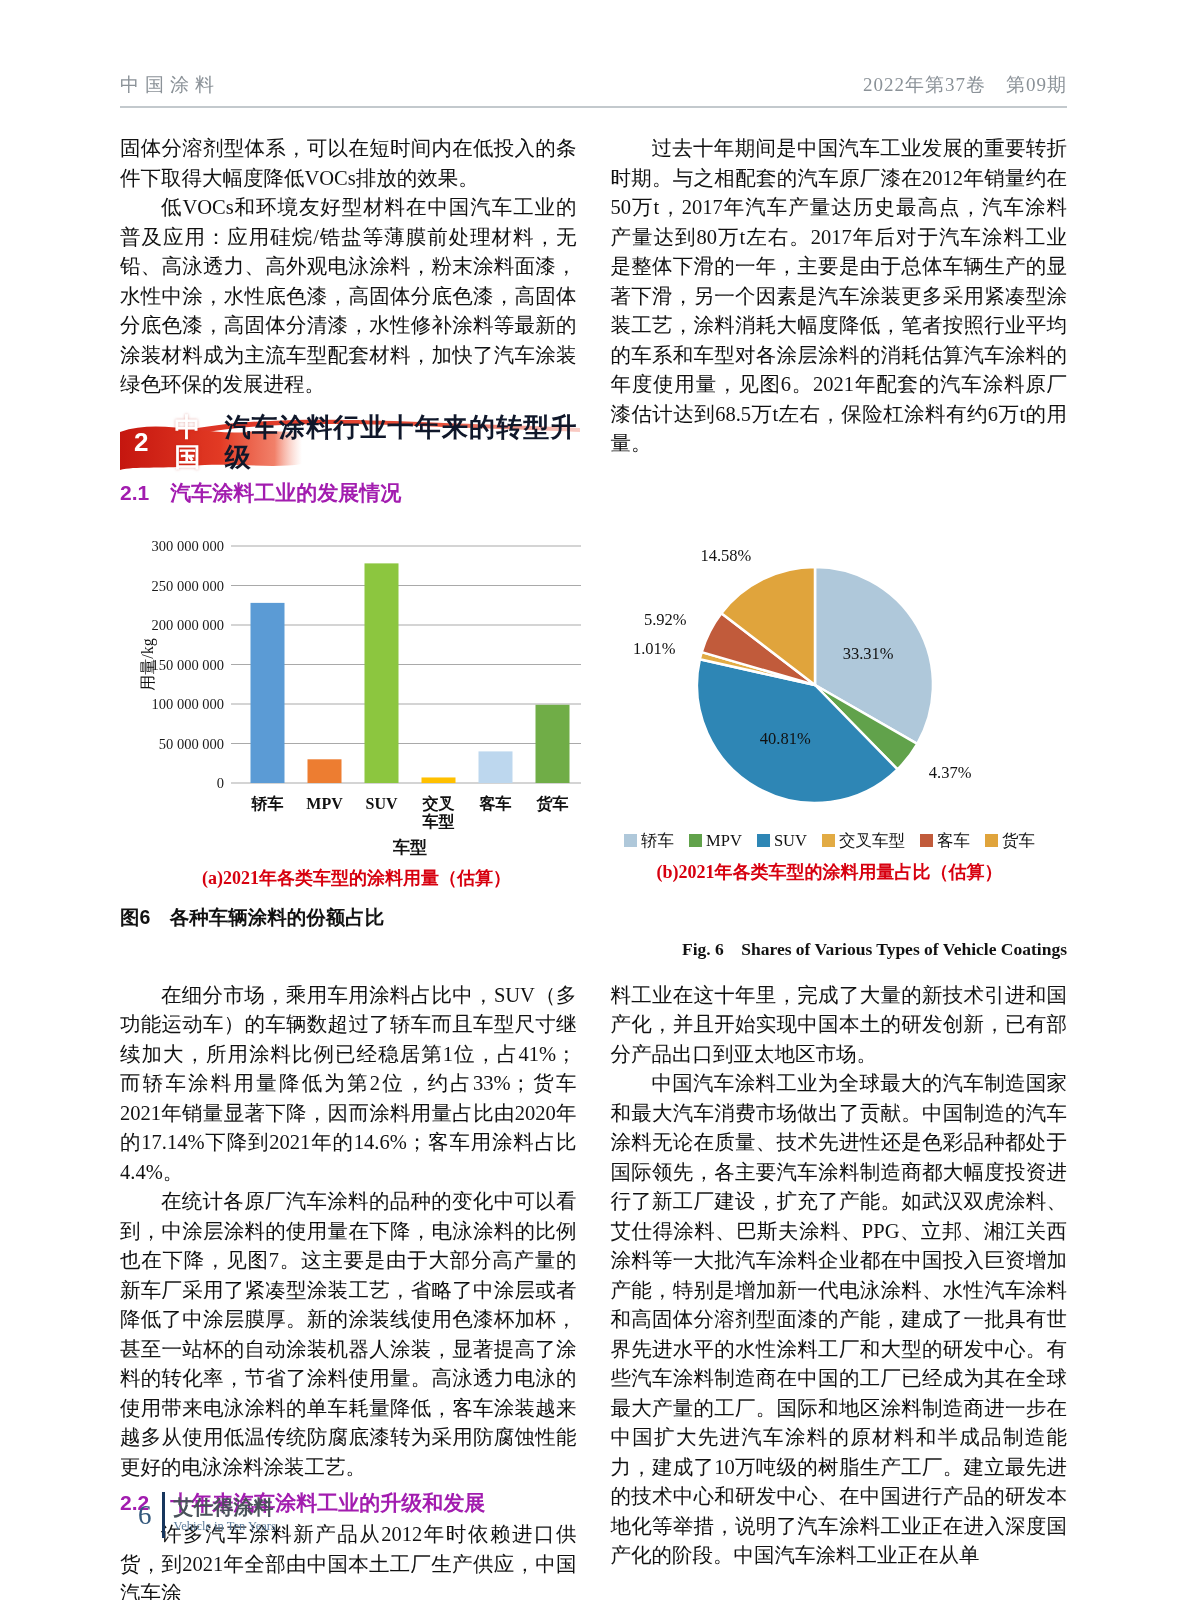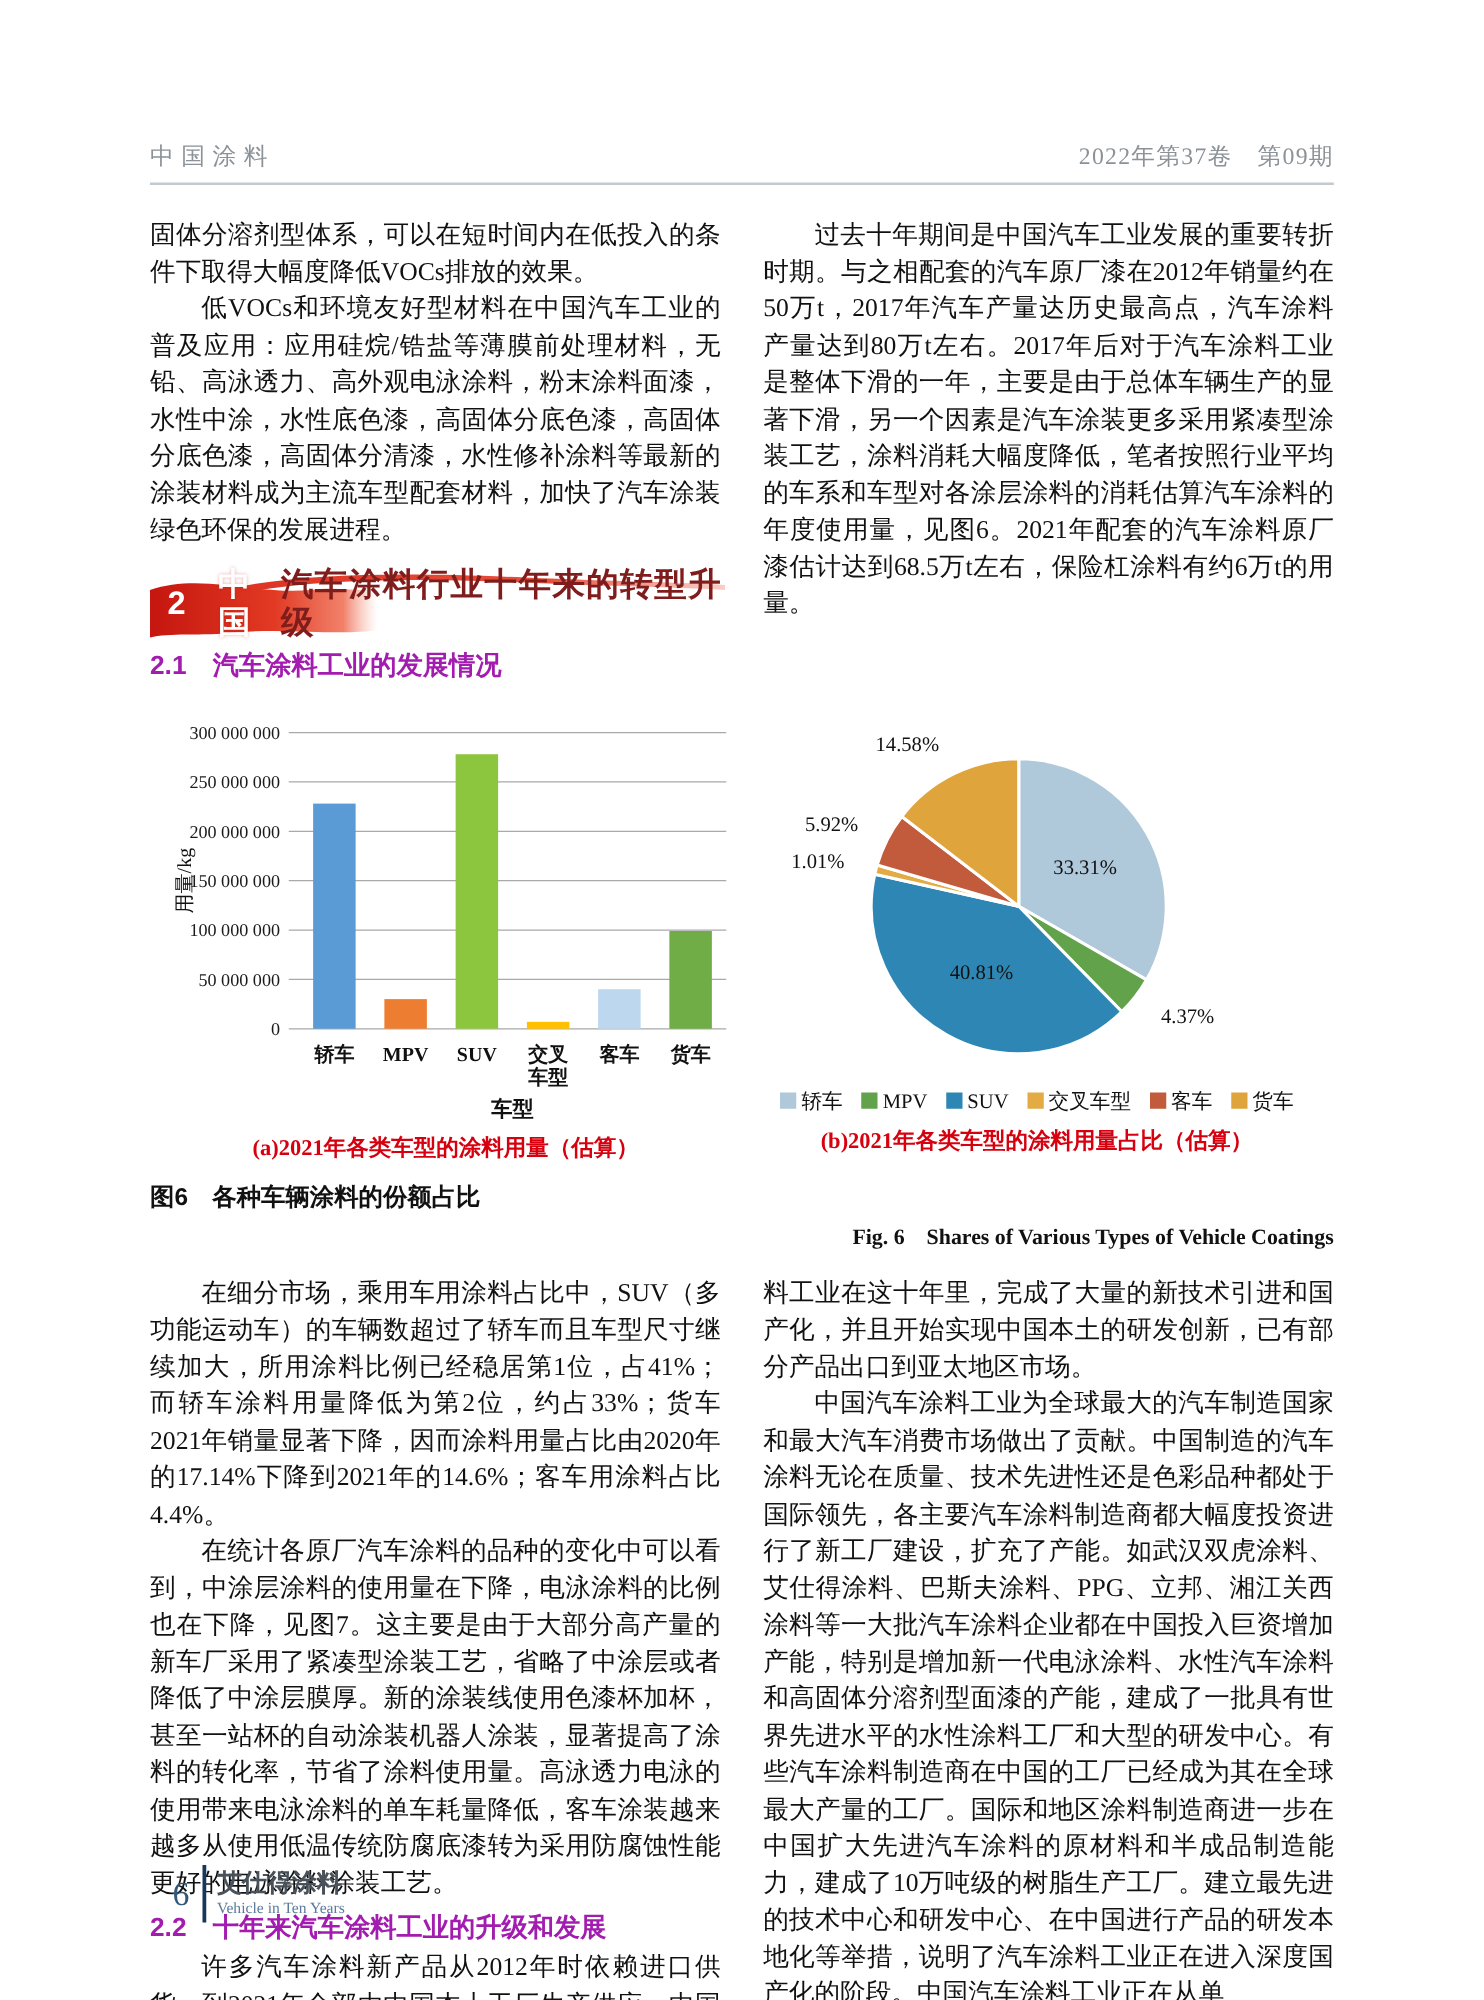--- a/index.html
+++ b/index.html
@@ -12,21 +12,20 @@
     overflow:hidden;
     box-sizing:border-box;
     padding:72px 120px 0 120px;
   }
   
   .pg-header{
     display:flex;justify-content:space-between;align-items:flex-end;
     color:#8b9298;font-size:19px;
     border-bottom:2px solid #c3c9cd;
     padding-bottom:8px;
-    margin-top:40px;
   }
   .pg-header .journal{letter-spacing:6px;}
   .pg-header .issue{letter-spacing:1px;}
   
   .cols{display:flex;gap:34px;margin-top:26px;}
   .col{width:460px;font-size:20.5px;line-height:29.5px;text-align:justify;}
   .col p{margin:0;}
   .col p.indent{text-indent:2em;}
   
   .banner{
@@ -34,21 +33,21 @@
   }
   .banner svg.flag{position:absolute;left:0;top:0;}
   .banner .h2line{
     position:relative;z-index:2;
     font-family:"Liberation Sans","DejaVu Sans",sans-serif;
     font-weight:bold;font-size:26px;
     display:flex;align-items:center;height:58px;
   }
   .h2num{color:#fff;margin-left:14px;}
   .h2hl{color:#fff;margin-left:26px;text-shadow:0 0 3px rgba(180,20,10,.35);}
-  .h2rest{color:#7f1d1d;}
+  .h2rest{color:#0f172a;}
   .h3{
     font-family:"Liberation Sans","DejaVu Sans",sans-serif;
     color:#a21caf;font-weight:bold;font-size:21px;
     margin:6px 0 2px 0;line-height:30px;
   }
   
   .figure{margin-top:18px;}
   .charts{display:flex;}
   .chart-half{width:473px;display:flex;flex-direction:column;align-items:center;}
   .chart-cap{

